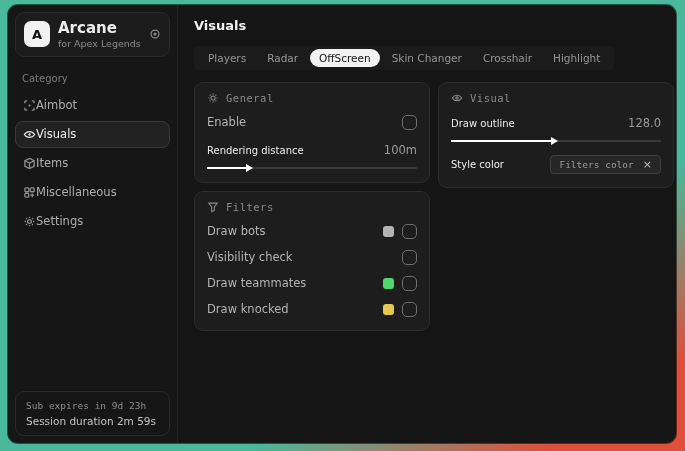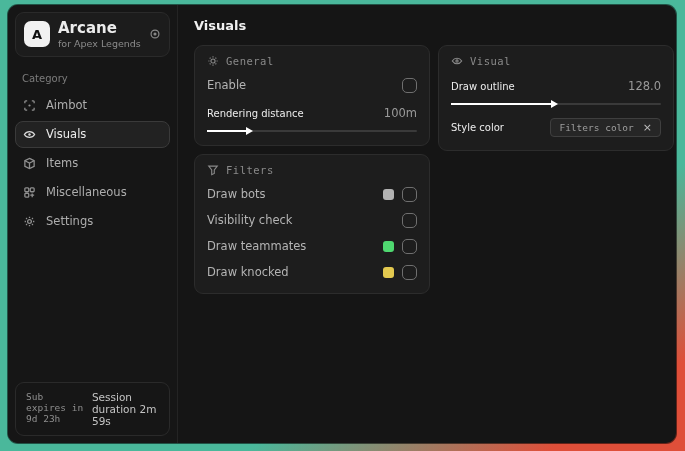--- a/index.html
+++ b/index.html
@@ -23,29 +23,29 @@
     width:26px; height:26px; border-radius:7px; background:#f2f2f2; color:#111;
     font-weight:bold; font-size:13px; display:flex; align-items:center; justify-content:center;
   }
   .brand-text { flex:1; line-height:1.25; }
   .brand-name { font-size:15px; font-weight:bold; color:#ececec; }
   .brand-sub { font-size:9.5px; color:#8b8b8b; }
   .brand-icon { color:#8a8a8a; display:flex; }
   .category { margin:16px 14px 8px; font-size:10px; color:#7c7c7c; }
   .nav { display:flex; flex-direction:column; gap:2px; }
   .nav-item {
-    height:27px; margin:0 7px; padding:0 7px; display:flex; align-items:center; gap:10px;
+    height:27px; margin:0 7px; padding:0 7px; display:flex; align-items:center; 
     font-size:11.5px; color:#aeaeae; border:1px solid transparent; border-radius:8px; cursor:default;
   }
   .nav-item .nico { color:#8f8f8f; display:flex; }
   .nav-item.selected { background:#222222; border-color:#3a3a3a; color:#ececec; }
   .nav-item.selected .nico { color:#d8d8d8; }
   .sidebar-footer {
     margin:auto 7px 7px; border:1px solid #2a2a2a; border-radius:9px; padding:8px 10px;
-    display:flex; flex-direction:row; gap:4px;
+    display:flex; flex-direction:column; gap:4px;
   }
   .foot-line1 { font-family:"DejaVu Sans Mono","Liberation Mono",monospace; font-size:9.5px; color:#8e8e8e; }
   .foot-line2 { font-size:10.5px; color:#c4c4c4; }
   
   .main { flex:1; padding:13px 16px; }
   .page-title { font-size:13px; font-weight:bold; color:#f0f0f0; }
   .tabstrip {
     margin-top:13px; display:inline-flex; gap:3px; background:#1b1b1b; border-radius:5px; padding:3px 5px;
   }
   .tab { font-size:10.5px; color:#969696; padding:3px 9px; border-radius:10px; white-space:nowrap; cursor:default; }
@@ -154,20 +154,28 @@
 
     <div class="sidebar-footer">
       <div class="foot-line1">Sub expires in 9d 23h</div>
       <div class="foot-line2">Session duration 2m 59s</div>
     </div>
   </div>
 
   <div class="main">
     <div class="page-title">Visuals</div>
 
+    <div class="tabstrip">
+      <div class="tab">Players</div>
+      <div class="tab">Radar</div>
+      <div class="tab active">OffScreen</div>
+      <div class="tab">Skin Changer</div>
+      <div class="tab">Crosshair</div>
+      <div class="tab">Highlight</div>
+    </div>
 
     <div class="content">
 
       <div class="col">
 
         <div class="panel">
           <div class="panel-head">
             <span style="display:flex">
               <svg width="12" height="12" viewBox="0 0 14 14" fill="none" stroke="currentColor" stroke-width="1.3">
                   <circle cx="7" cy="7" r="2.4"></circle>

